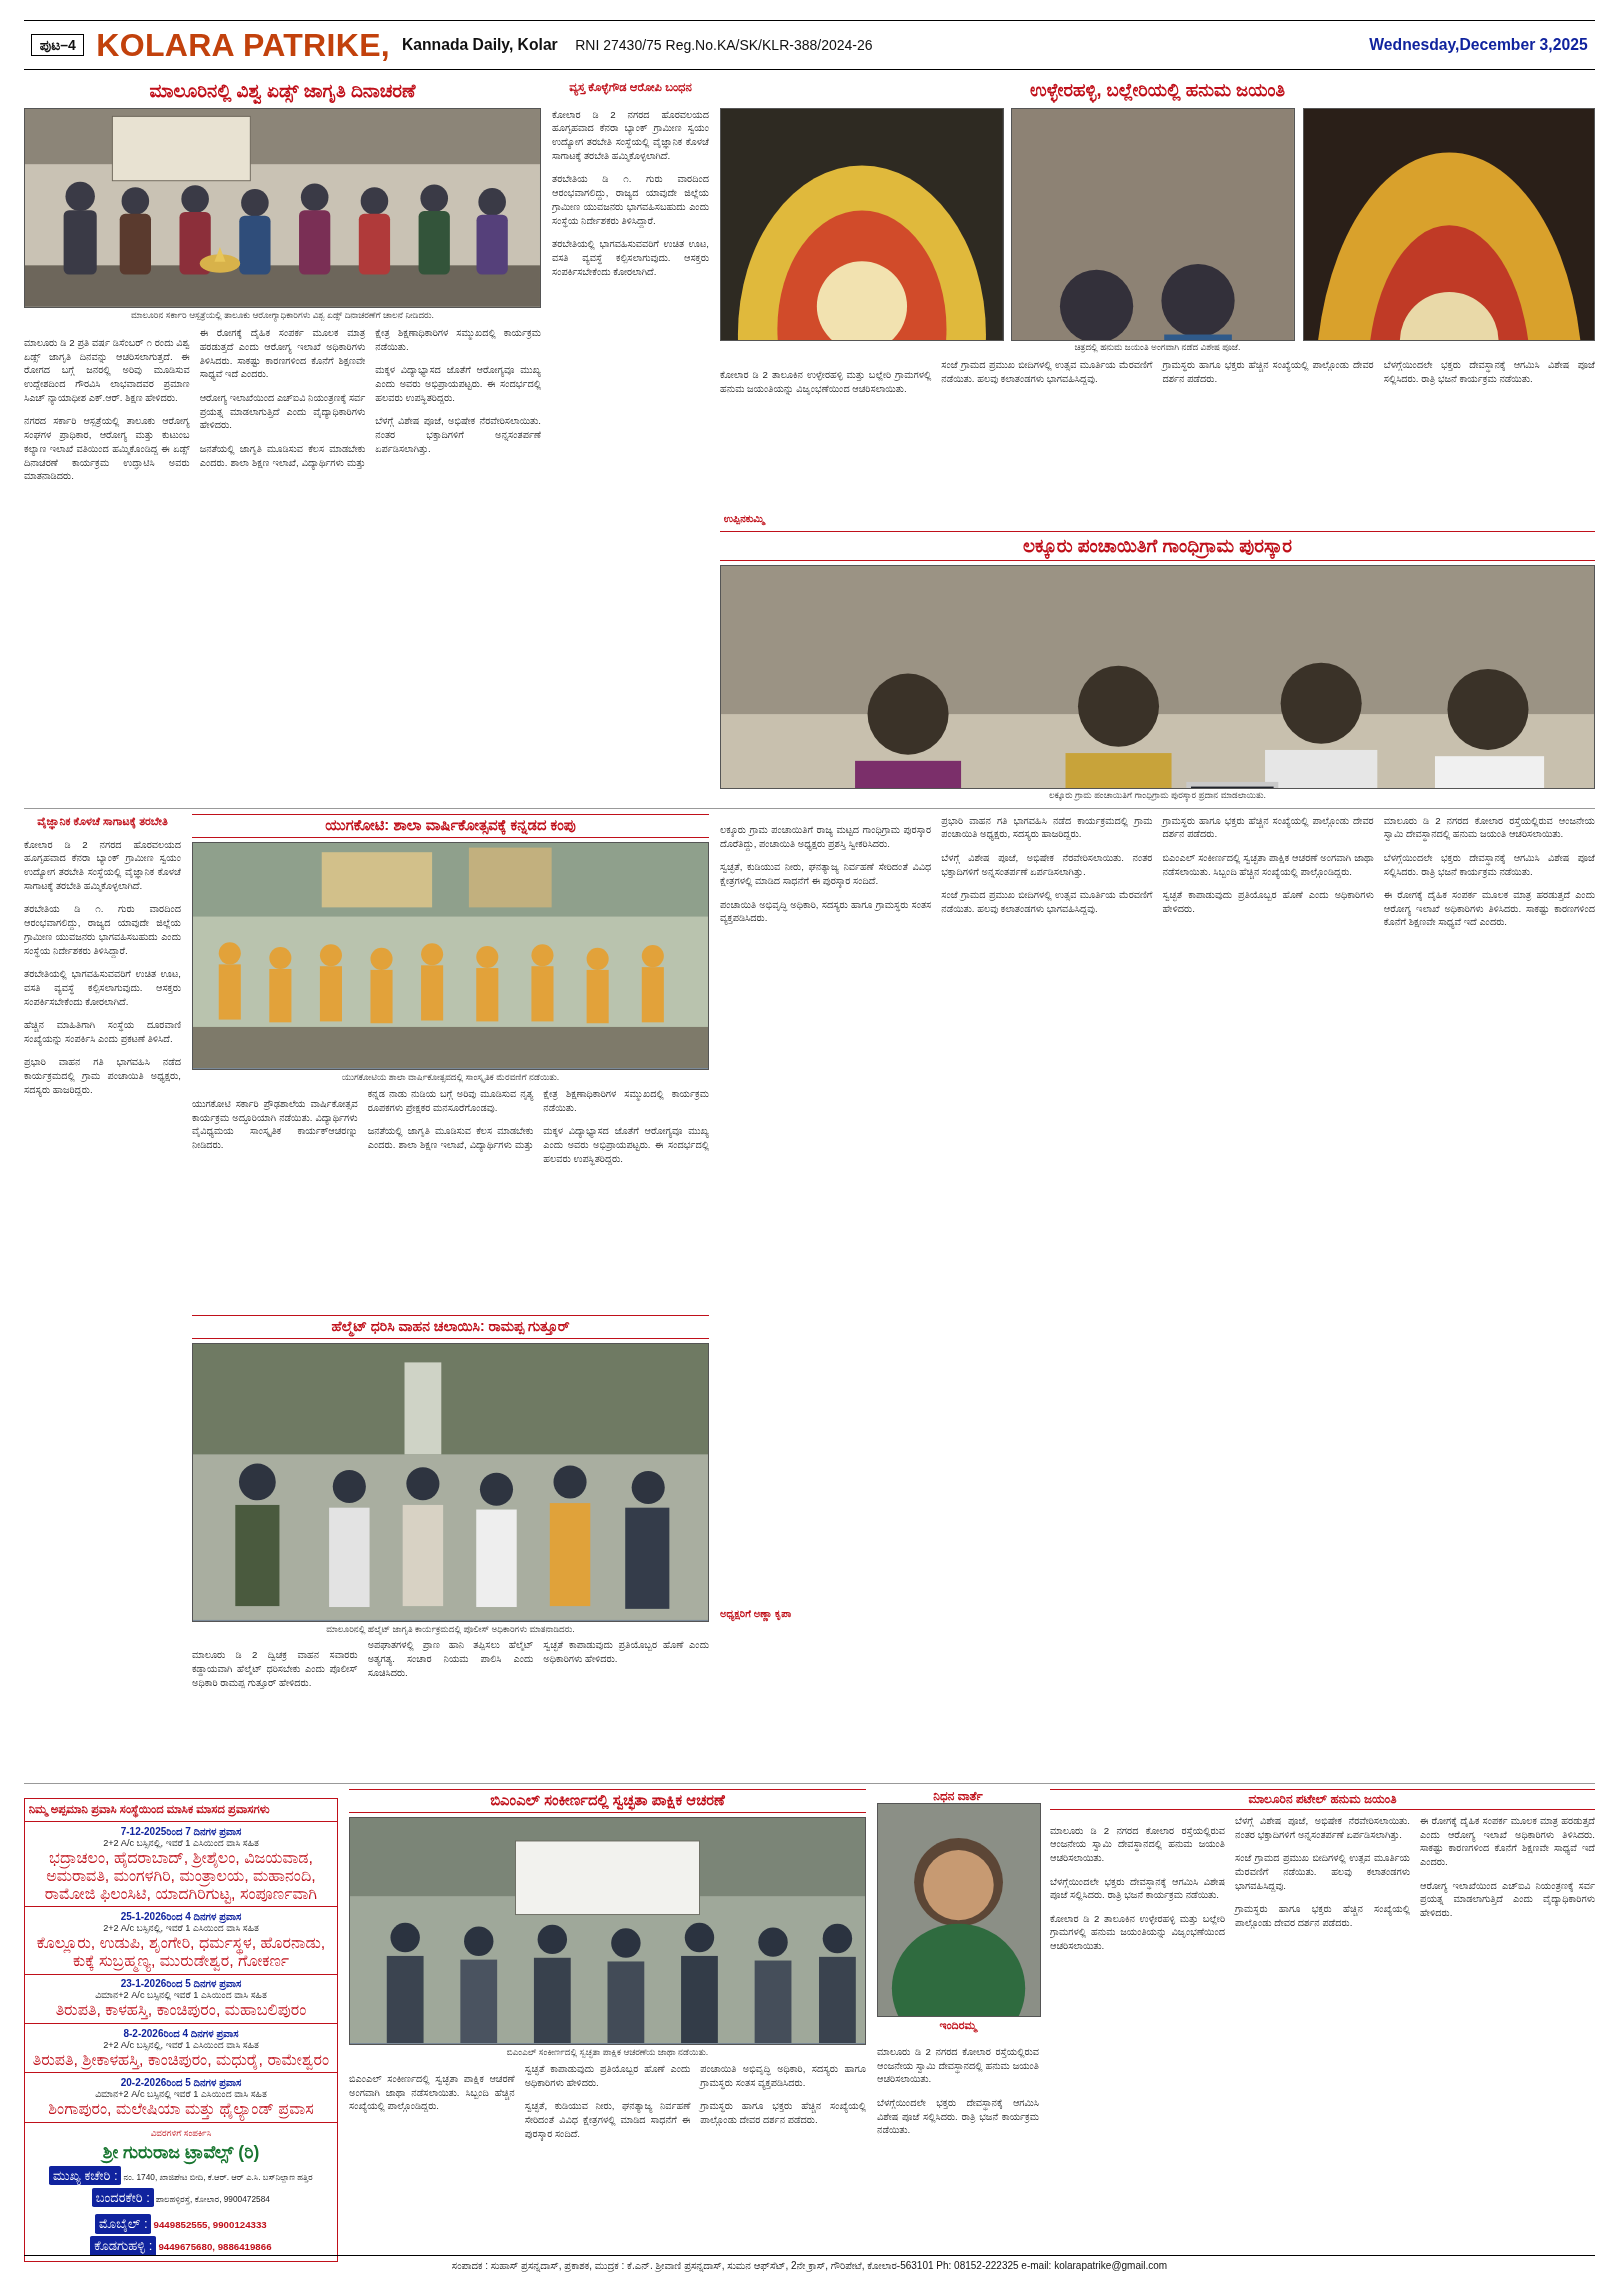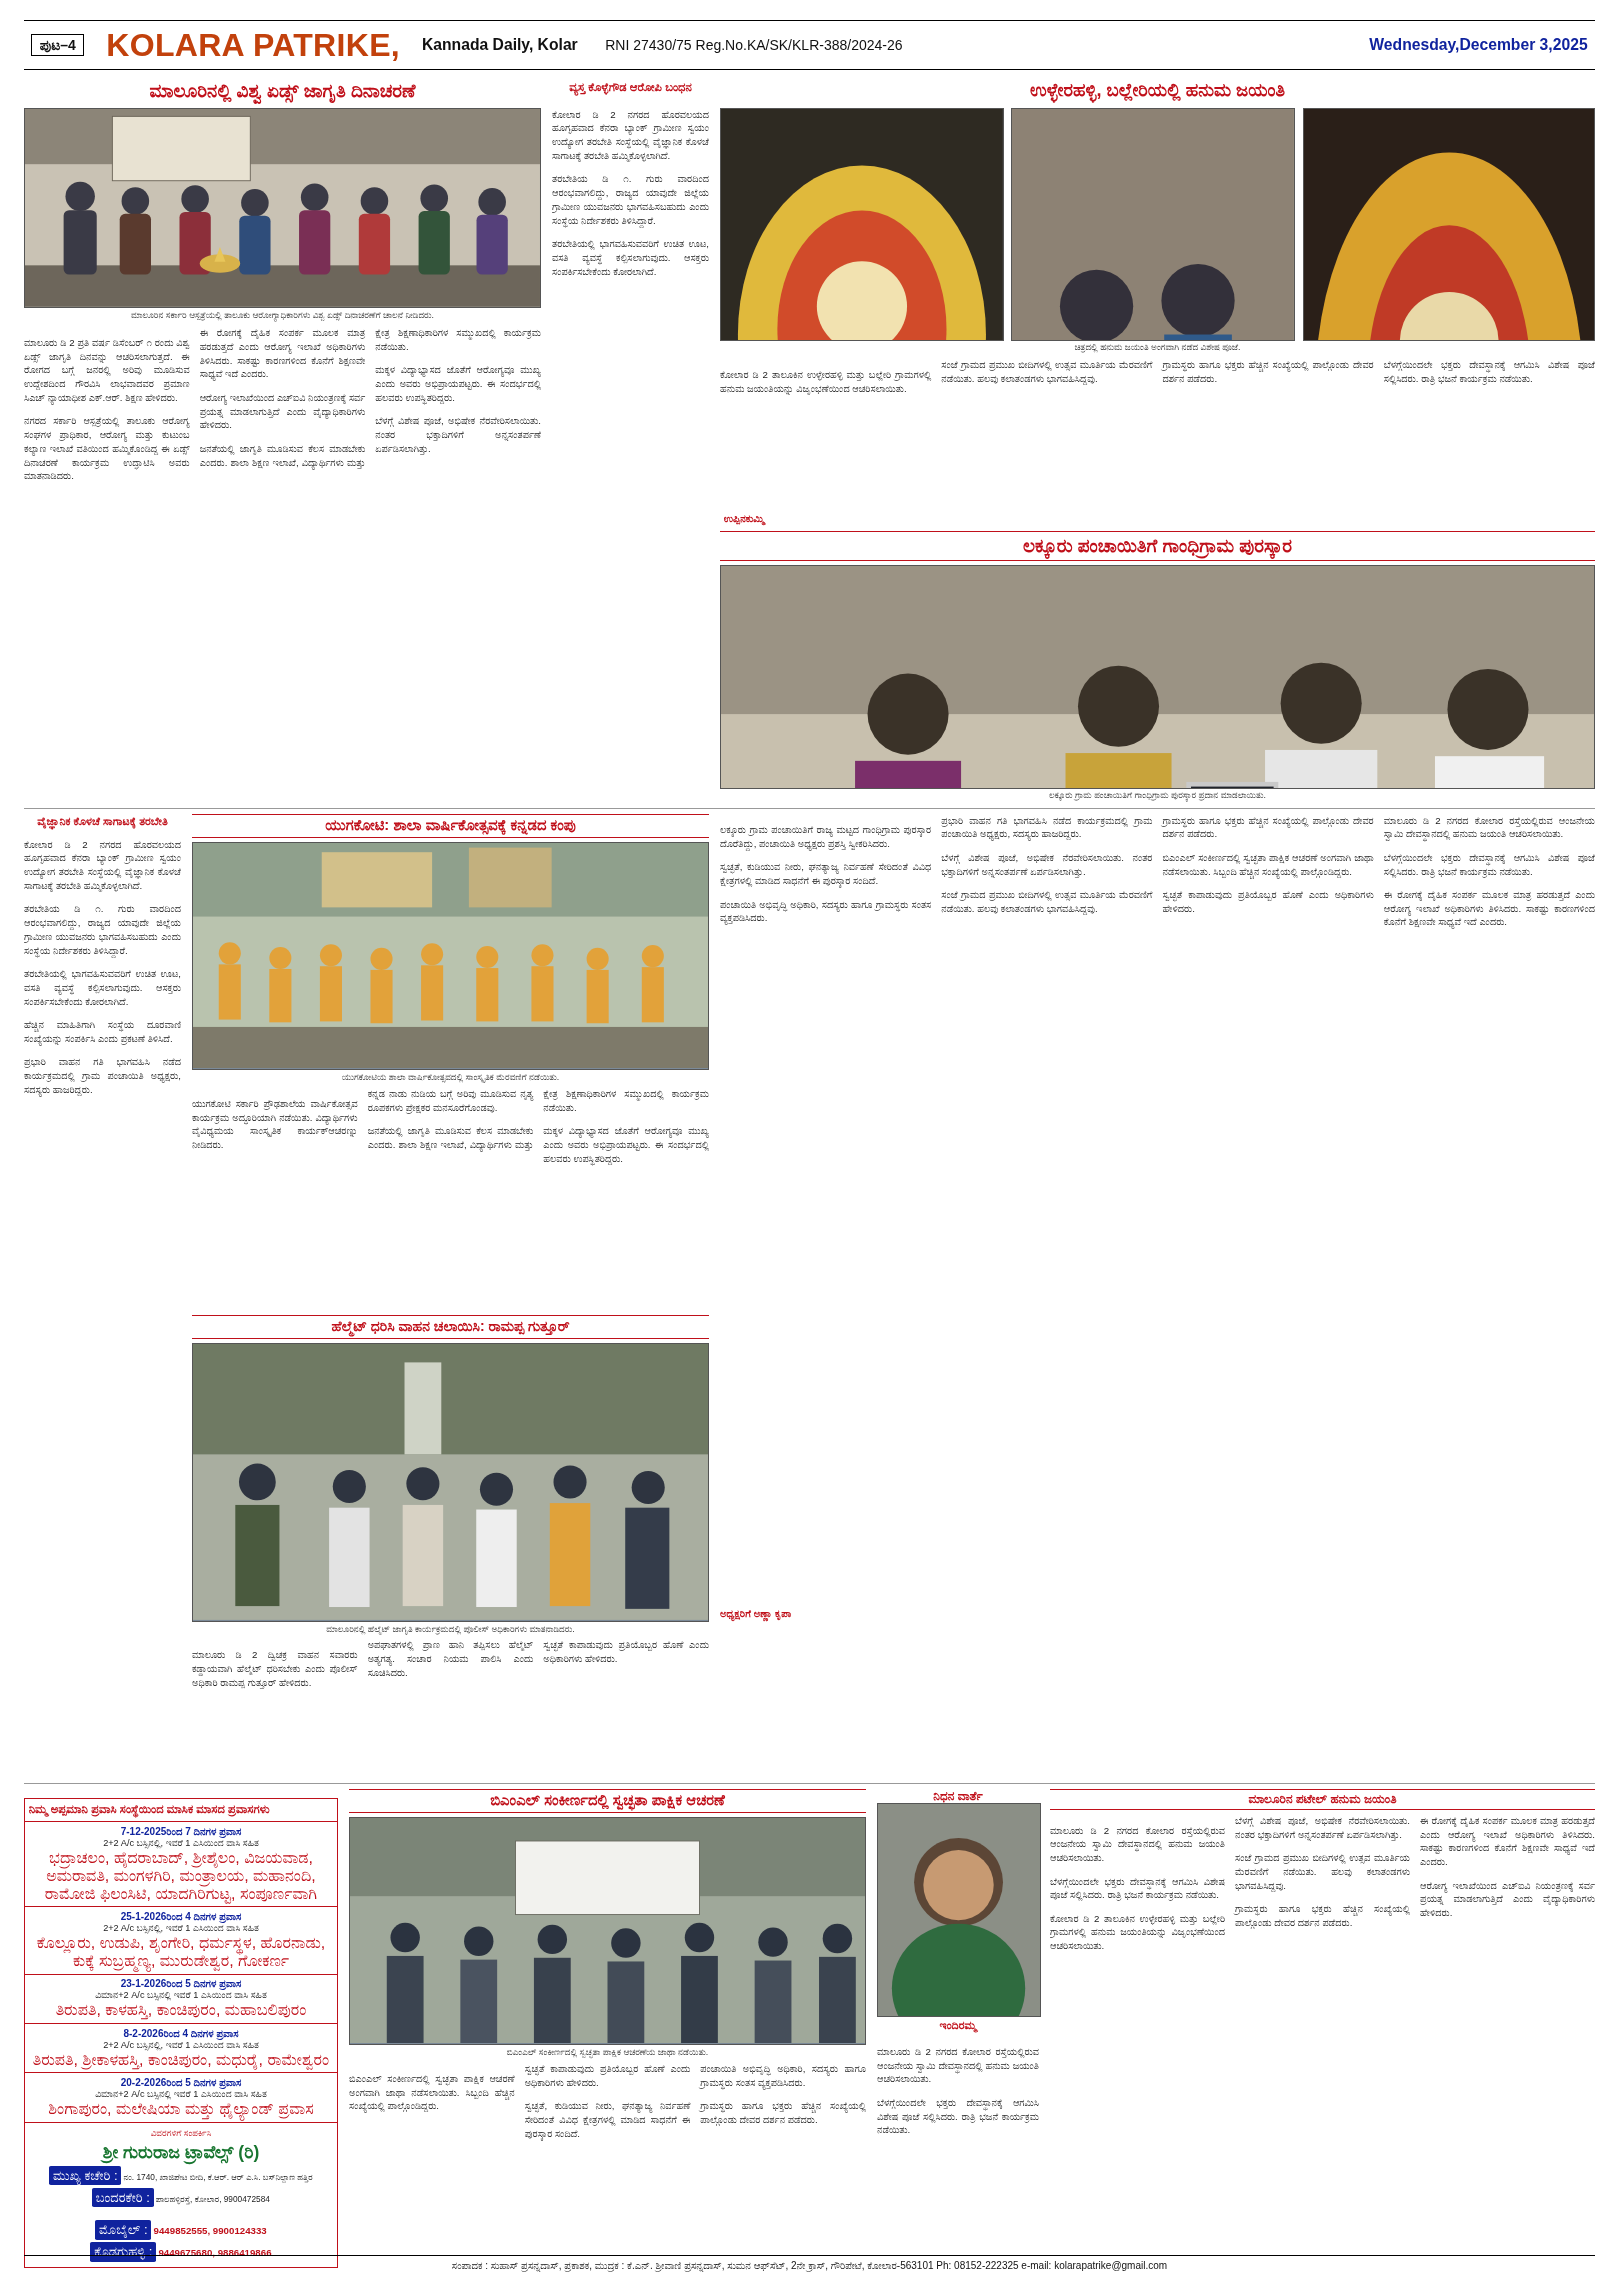--- a/index.html
+++ b/index.html
@@ -1,20 +1,20 @@
 <!DOCTYPE html>
 <html style="font-size:14.8px"><head>
 <meta charset="utf-8">
 <style>
   html,body{margin:0;padding:0;background:#fff;}
   body{width:1619px;height:2289px;font-family:"Liberation Sans",sans-serif;color:#111;}
   .page{width:1619px;height:2289px;position:relative;background:#fff;box-sizing:border-box;padding:20px 24px;}
 
   
-  .masthead{border-top:1.8px solid #000;border-bottom:1.8px solid #000;padding:5.5px 7.4px;display:flex;align-items:center;gap:22px;margin-bottom:7.4px;}
+  .masthead{border-top:1.8px solid #000;border-bottom:1.8px solid #000;padding:5.5px 7.4px;display:flex;align-items:center;gap:12px;margin-bottom:7.4px;}
   .mast-pg{border:0.9px solid #000;padding:1.8px 7.4px;font-size:14px;font-weight:bold;}
   .mast-title{color:#c2410c;font-weight:bold;font-size:32px;letter-spacing:0.3px;}
   .mast-sub{font-size:15.7px;font-weight:bold;}
   .mast-rni{font-size:14px;margin-left:5.5px;}
   .mast-date{margin-left:auto;font-size:15.7px;font-weight:bold;color:#10239e;}
 
   
   .kn{font-family:"Liberation Sans",sans-serif;font-size:9.7px;line-height:1.42;text-align:justify;color:#1a1a1a;}
   .hd-red{color:#c0101a;font-weight:bold;text-align:center;}
 
@@ -333,21 +333,21 @@
           <div class="small">ವಿವರಗಳಿಗೆ ಸಂಪರ್ಕಿಸಿ</div>
           <div class="brand">ಶ್ರೀ ಗುರುರಾಜ ಟ್ರಾವೆಲ್ಸ್ (ರಿ)</div>
           <div class="addr">
             <span class="tag">ಮುಖ್ಯ ಕಚೇರಿ :</span>
             <span>ನಂ. 1740, ಖಾಜಿಪೇಟ ಬೀದಿ, ಕೆ.ಆರ್. ಆರ್ ಎ.ಸಿ. ಬಸ್‌ನಿಲ್ದಾಣ ಹತ್ತಿರ</span>
           </div>
           <div class="addr" style="margin-top:2.8px;">
             <span class="tag">ಬಂದರಕೇರಿ :</span>
             <span>ಪಾಲಹಳ್ಳಿರಸ್ತೆ, ಕೋಲಾರ, 9900472584</span>
           </div>
-          <div class="addr" style="margin-top:13px;">
+          <div class="addr" style="margin-top:7px;">
             <span class="tag">ಮೊಬೈಲ್ :</span>
             <span class="phone">9449852555, 9900124333</span>
           </div>
           <div class="addr" style="margin-top:2.8px;">
             <span class="tag">ಕೊಡಗುಹಳ್ಳಿ :</span>
             <span class="phone">9449675680, 9886419866</span>
           </div>
         </div>
       </div>
     </div>

